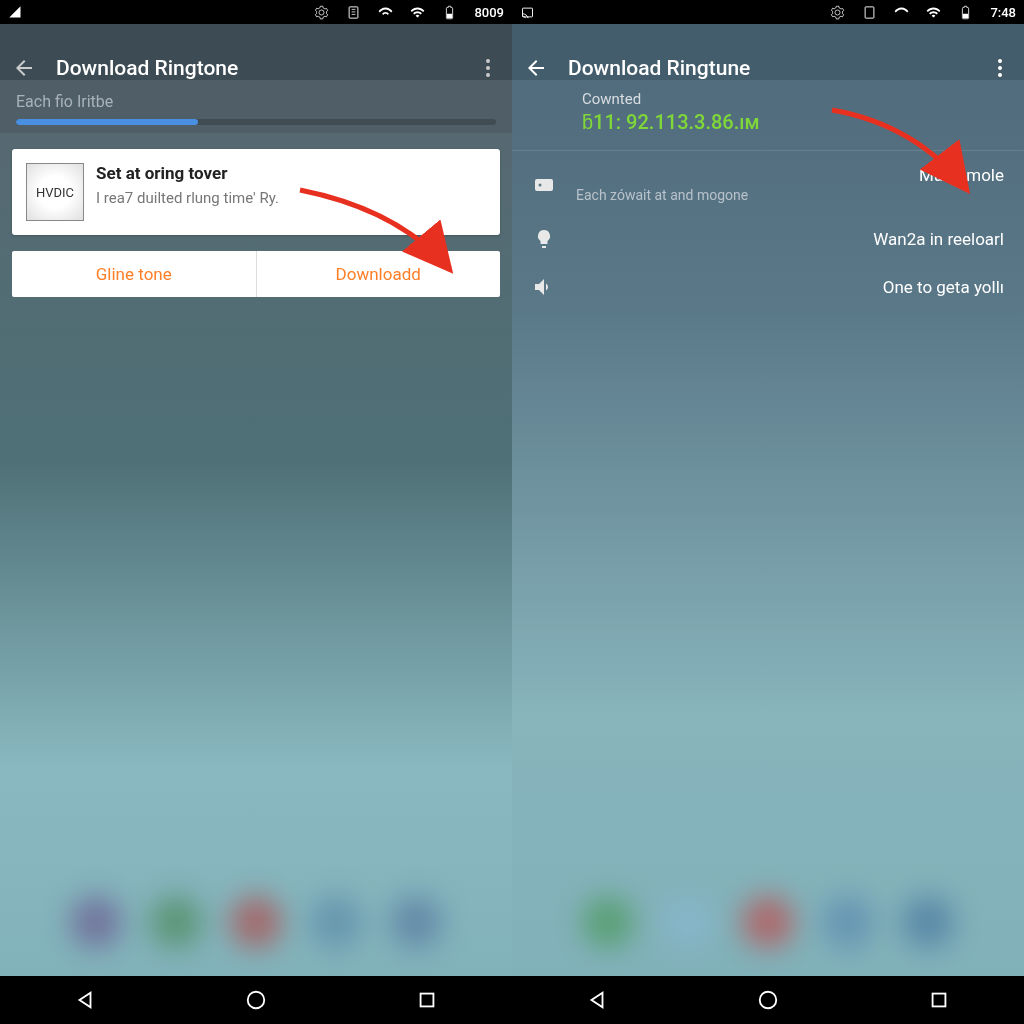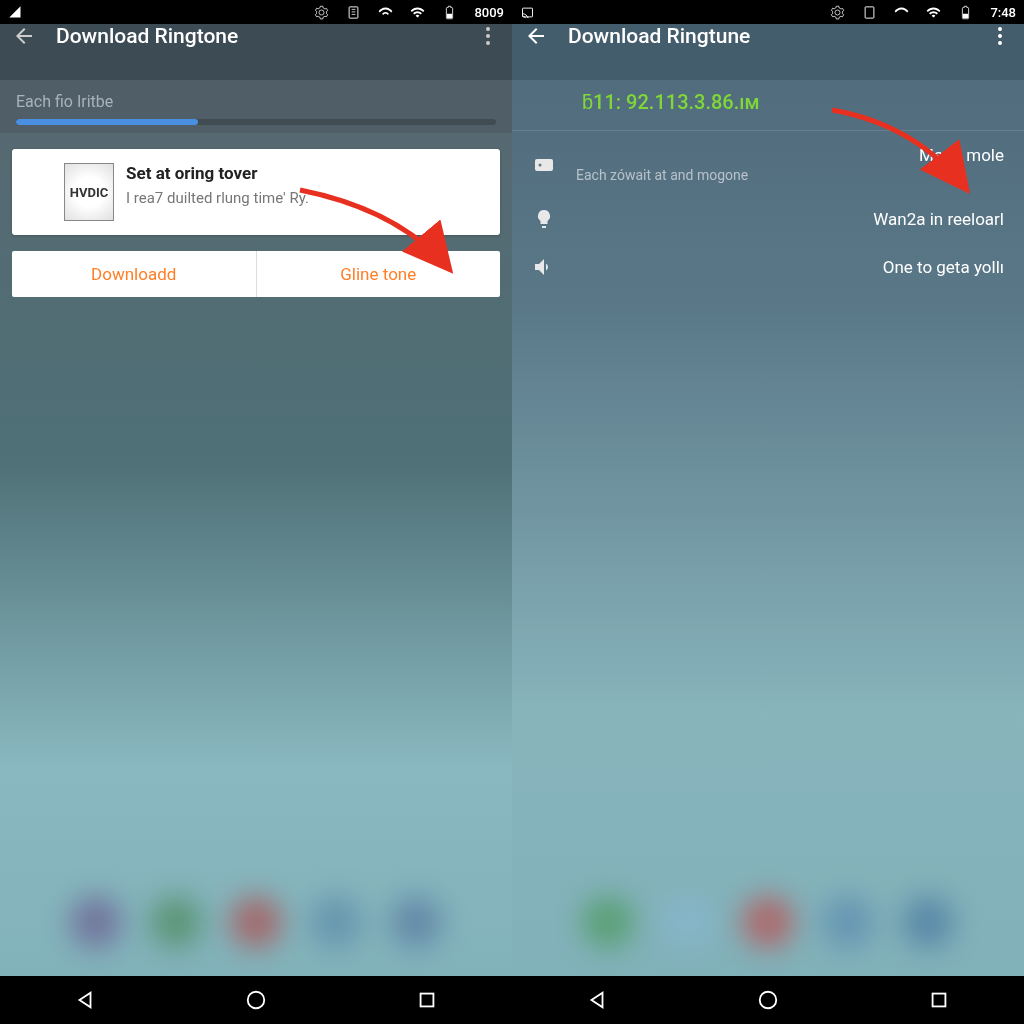--- a/index.html
+++ b/index.html
@@ -49,21 +49,21 @@
     }
     .status-icon {
       width: 15px;
       height: 15px;
       fill: #fff;
     }
     .app-bar {
       height: 56px;
       background: rgba(55, 71, 79, 0.85);
       display: flex;
-      align-items: flex-start;
+      align-items: flex-end;
       padding: 0 12px;
       gap: 20px;
       color: #fff;
     }
     .app-bar-right {
       background: rgba(66, 92, 107, 0.9);
     }
     .back-arrow {
       width: 24px;
       height: 24px;
@@ -108,31 +108,30 @@
       background: #fff;
       border-radius: 3px;
       padding: 14px;
       display: flex;
       gap: 12px;
       align-items: flex-start;
       box-shadow: 0 1px 3px rgba(0,0,0,0.2);
       position: relative;
     }
     .card-icon {
-      width: 50px;
+      width: 58px;
       height: 58px;
       border: 1px solid #888;
       display: flex;
       align-items: center;
       justify-content: center;
       font-size: 13px;
-      font-weight: 700;
+      font-weight: 400;
       color: #333;
       background: radial-gradient(circle, #fff 40%, #e0e0e0 100%);
-      margin-left: 38px;
     }
     .card-content {
       flex: 1;
     }
     .card-title {
       font-size: 17px;
       font-weight: 700;
       color: #222;
       margin-bottom: 6px;
     }
@@ -343,22 +342,22 @@
     <div class="card-icon">HVDIC</div>
     <div class="card-content">
       <div class="card-title">Set at oring tover</div>
       <div class="card-subtitle">I rea7 duilted rlung time'
 Ry.</div>
     </div>
   </div>
 
 
   <div class="button-row">
+    <div class="btn">Gline tone</div>
     <div class="btn">Downloadd</div>
-    <div class="btn">Gline tone</div>
   </div>
 
   <svg class="arrow-annotation" style="left:280px; top:180px; width:200px; height:120px;" viewBox="0 0 200 120">
     <defs>
         <marker id="ah1" markerWidth="12" markerHeight="12" refX="9" refY="5" orient="auto">
           <path d="M0 0L10 5L0 10z" fill="#e83020"></path>
         </marker>
       </defs>
     <path d="M20 10 Q120 30 170 90" stroke="#e83020" stroke-width="5" fill="none" marker-end="url(#ah1)"></path>
   </svg>
@@ -419,20 +418,21 @@
       </svg>
     <span class="app-title">Download Ringtune</span>
     <svg class="overflow-menu" viewBox="0 0 24 24" style="fill:#fff">
         <circle cx="12" cy="5" r="2"></circle>
         <circle cx="12" cy="12" r="2"></circle>
         <circle cx="12" cy="19" r="2"></circle>
       </svg>
   </div>
 
   <div class="info-block">
+    <div class="info-label">Cownted</div>
     <div class="info-value">ƃ11: 92.113.3.86.ıм</div>
   </div>
 
   <div class="divider-line"></div>
 
   <div class="list-item">
     <svg class="list-icon" viewBox="0 0 24 24">
         <rect x="3" y="7" width="18" height="12" rx="2" fill="#e8e8e8"></rect>
         <circle cx="8" cy="13" r="1.5" fill="#5a7888"></circle>
       </svg>

